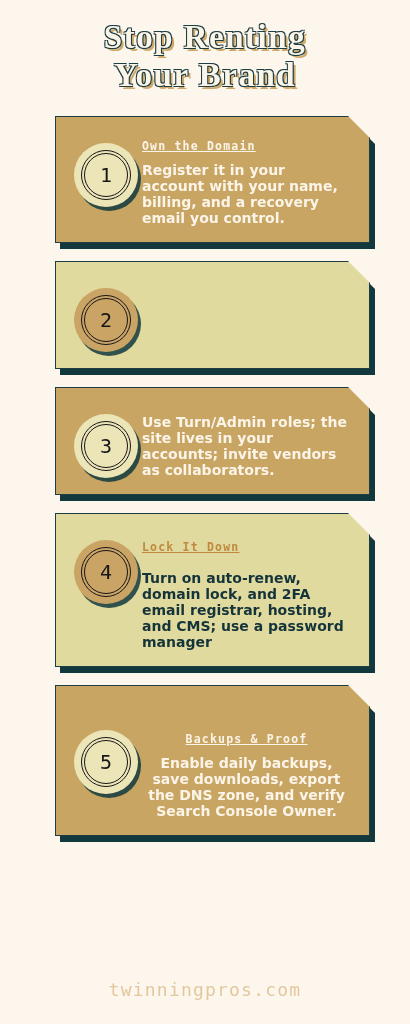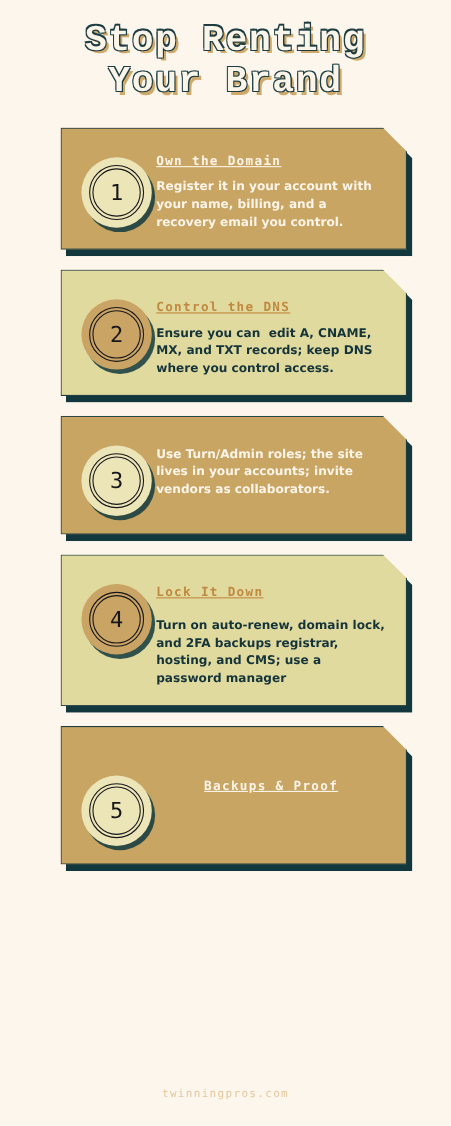--- a/index.html
+++ b/index.html
@@ -14,21 +14,21 @@
     overflow: hidden;
     position: relative;
   }
 
   
   .header {
     padding-top: 18px;
     text-align: center;
   }
   .title {
-    font-family: Liberation Mono, monospace;
+    font-family: Liberation Serif, serif;
     font-size: 33px;
     line-height: 38px;
     font-weight: 700;
     letter-spacing: 1.5px;
     color: #fbf4e8;
     margin: 0;
     text-shadow:
       -1px -1px 0 #1d3d42,
        1px -1px 0 #1d3d42,
       -1px  1px 0 #1d3d42,
@@ -137,42 +137,42 @@
     font-family: "DejaVu Sans Mono", monospace;
     font-size: 11.5px;
     letter-spacing: 1.2px;
     text-decoration: underline;
     margin: 0 0 9px 0;
   }
   .card.dark .card-title { color: #fbf4e8; }
   .card.light .card-title { color: #c0893f; }
   .card-text {
     font-family: "DejaVu Sans", sans-serif;
-    font-size: 11px;
+    font-size: 14px;
     line-height: 16px;
     margin: 0;
     white-space: pre-wrap;
   }
   .card.dark .card-text { color: #fbf4e8; }
   .card.light .card-text { color: #14343a; }
 
   .card.c4 .card-title { margin-bottom: 16px; }
   .card.c5 .badge-slot { padding-top: 28px; }
   .card.c5 .card-body { padding-top: 30px; text-align: center; }
   .card.c1 .card-body { padding-top: 6px; }
 
   
   .footer {
     position: absolute;
     left: 0;
     right: 0;
     bottom: 24px;
     text-align: center;
     font-family: "DejaVu Sans Mono", monospace;
-    font-size: 10px;
+    font-size: 18px;
     letter-spacing: 1.2px;
     color: #e3c89d;
   }
 </style>
 </head>
 <body>
 
 <div class="header">
   <h1 class="title">
     <span>Stop Renting</span>
@@ -204,24 +204,20 @@
     <div class="card-shadow"></div>
     <div class="card light c2">
       <div class="badge-slot">
         <div class="badge">
           <div class="badge-disc"></div>
           <div class="badge-ring"></div>
           <div class="badge-ring2"></div>
           <div class="badge-num">2</div>
         </div>
       </div>
-      <div class="card-body">
-        <p class="card-title">Control the DNS</p>
-        <p class="card-text">Ensure you can  edit A, CNAME, MX, and TXT records; keep DNS where you control access.</p>
-      </div>
     </div>
   </div>
 
   <div class="card-wrap">
     <div class="card-shadow"></div>
     <div class="card dark c3">
       <div class="badge-slot">
         <div class="badge">
           <div class="badge-disc"></div>
           <div class="badge-ring"></div>
@@ -241,37 +237,38 @@
       <div class="badge-slot">
         <div class="badge">
           <div class="badge-disc"></div>
           <div class="badge-ring"></div>
           <div class="badge-ring2"></div>
           <div class="badge-num">4</div>
         </div>
       </div>
       <div class="card-body">
         <p class="card-title">Lock It Down</p>
-        <p class="card-text">Turn on auto-renew, domain lock, and 2FA backups registrar, hosting, and CMS; use a password manager</p>
+        <p class="card-text">Turn on auto-renew, domain lock, and 2FA email registrar, hosting, and CMS; use a password manager</p>
       </div>
     </div>
   </div>
 
   <div class="card-wrap">
     <div class="card-shadow"></div>
     <div class="card dark c5">
       <div class="badge-slot">
         <div class="badge">
           <div class="badge-disc"></div>
           <div class="badge-ring"></div>
           <div class="badge-ring2"></div>
           <div class="badge-num">5</div>
         </div>
       </div>
       <div class="card-body">
         <p class="card-title">Backups &amp; Proof</p>
+        <p class="card-text">Enable daily backups, save downloads, export the DNS zone, and verify Search Console Owner.</p>
       </div>
     </div>
   </div>
 
 </div>
 
 <div class="footer">twinningpros.com</div>
 
 </body></html>

